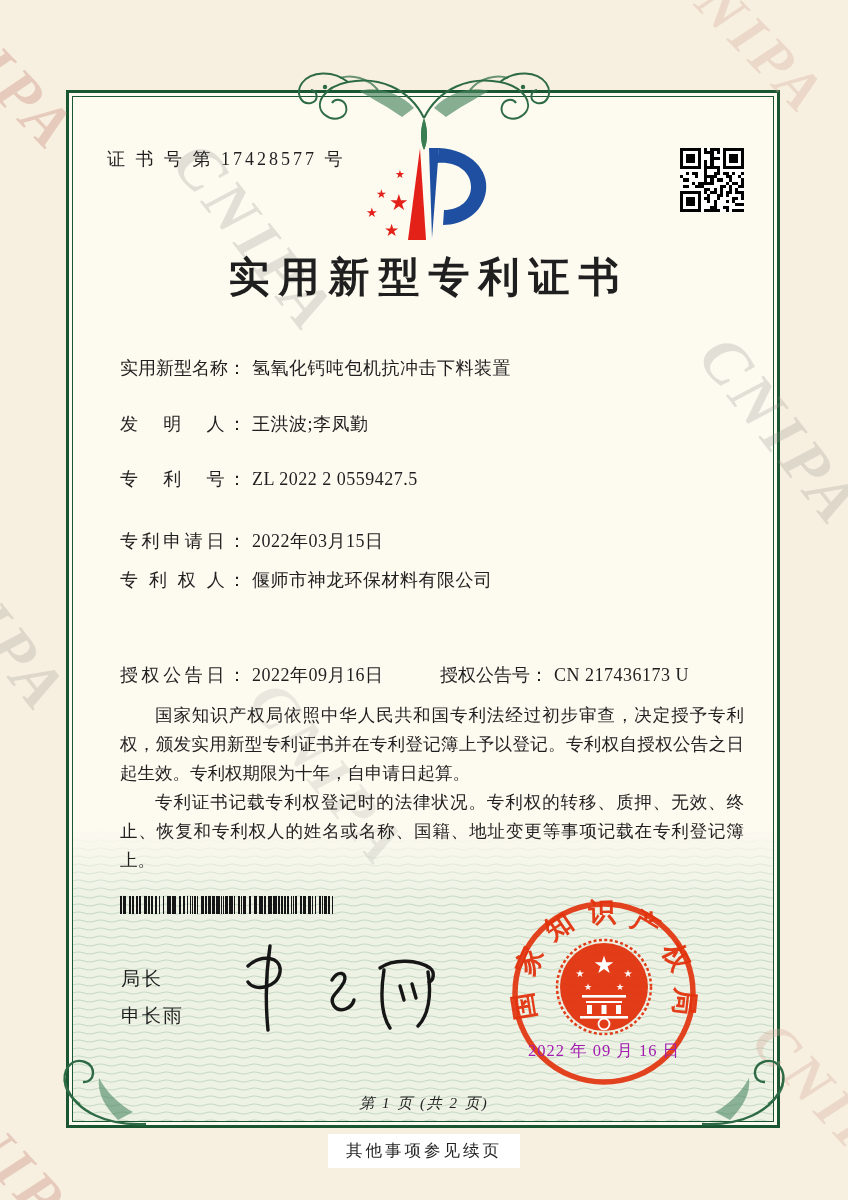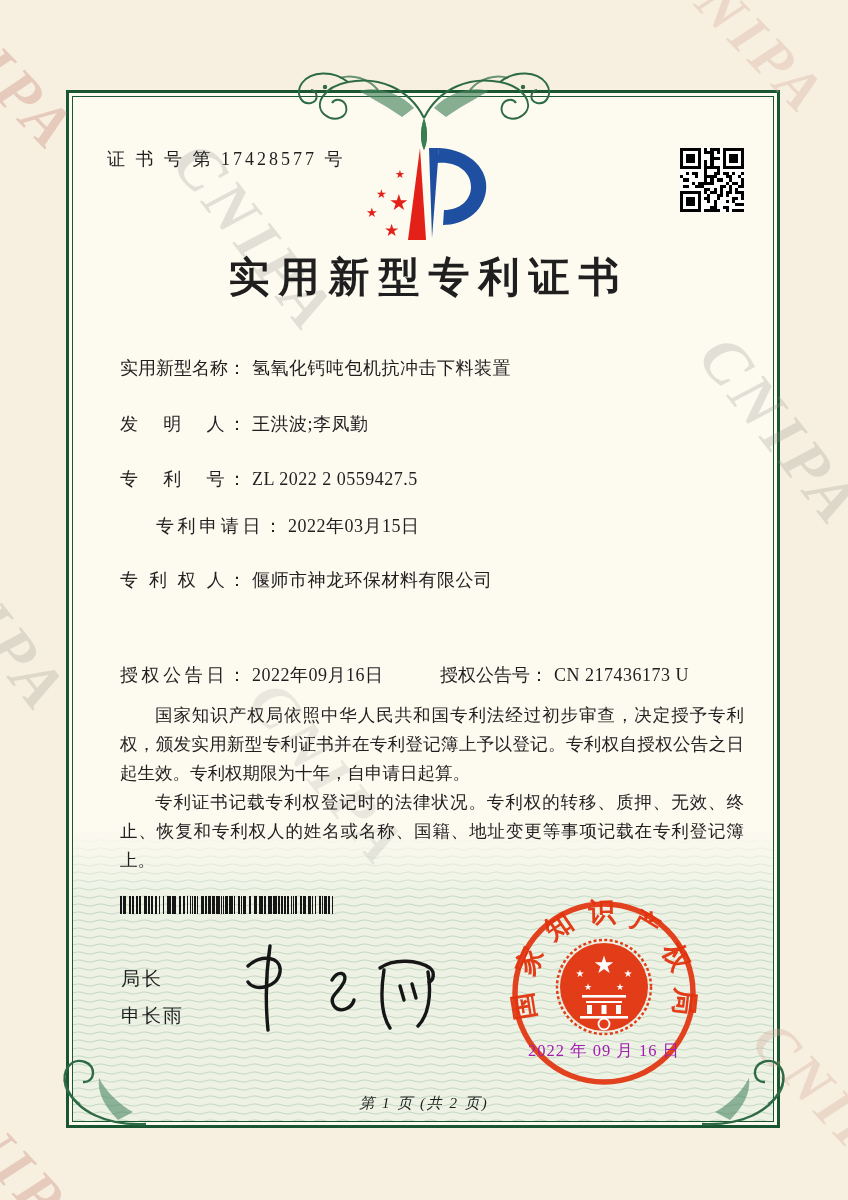--- a/index.html
+++ b/index.html
@@ -253,21 +253,21 @@
         <rect x="19" y="20" width="1" height="1" fill="#000"></rect>
         <rect x="20" y="20" width="1" height="1" fill="#000"></rect>
       </g>
   </svg>
 
   <div class="abs title">实用新型专利证书</div>
 
   <div class="field" style="top:356px;"><span class="flabel">实用新型名称：</span><span class="fvalue">氢氧化钙吨包机抗冲击下料装置</span></div>
   <div class="field" style="top:412px;"><span class="flabel">发　明　人：</span><span class="fvalue">王洪波;李凤勤</span></div>
   <div class="field" style="top:467px;"><span class="flabel">专　利　号：</span><span class="fvalue">ZL 2022 2 0559427.5</span></div>
-  <div class="field" style="top:514px;margin-left:36px;"><span class="flabel">专利申请日：</span><span class="fvalue">2022年03月15日</span></div>
+  <div class="field" style="top:529px;"><span class="flabel">专利申请日：</span><span class="fvalue">2022年03月15日</span></div>
   <div class="field" style="top:568px;"><span class="flabel">专 利 权 人：</span><span class="fvalue">偃师市神龙环保材料有限公司</span></div>
   <div class="field" style="top:663px;width:640px;">
     <span class="flabel">授权公告日：</span><span class="fvalue">2022年09月16日</span>
     <span class="grant-no"><span class="">授权公告号：</span><span class="fvalue">CN 217436173 U</span></span>
   </div>
 
   <div class="abs paras">
     <p>国家知识产权局依照中华人民共和国专利法经过初步审查，决定授予专利权，颁发实用新型专利证书并在专利登记簿上予以登记。专利权自授权公告之日起生效。专利权期限为十年，自申请日起算。</p>
     <p>专利证书记载专利权登记时的法律状况。专利权的转移、质押、无效、终止、恢复和专利权人的姓名或名称、国籍、地址变更等事项记载在专利登记簿上。</p>
   </div>
@@ -369,13 +369,16 @@
       <rect x="81" y="110" width="5" height="9" fill="#fff"></rect>
       <rect x="95.5" y="110" width="5" height="9" fill="#fff"></rect>
       <rect x="110" y="110" width="5" height="9" fill="#fff"></rect>
       <rect x="74" y="121" width="48" height="2.6" fill="#fff"></rect>
       <circle cx="98" cy="129" r="5.5" fill="none" stroke="#fff" stroke-width="1.8"></circle>
     </g>
   </svg>
   <div class="abs seal-date">2022 年 09 月 16 日</div>
 
   <div class="abs page-no">第 1 页 (共 2 页)</div>
+  <div class="abs note">
+    <span>其他事项参见续页</span>
+  </div>
 </div>
 
 </body></html>

